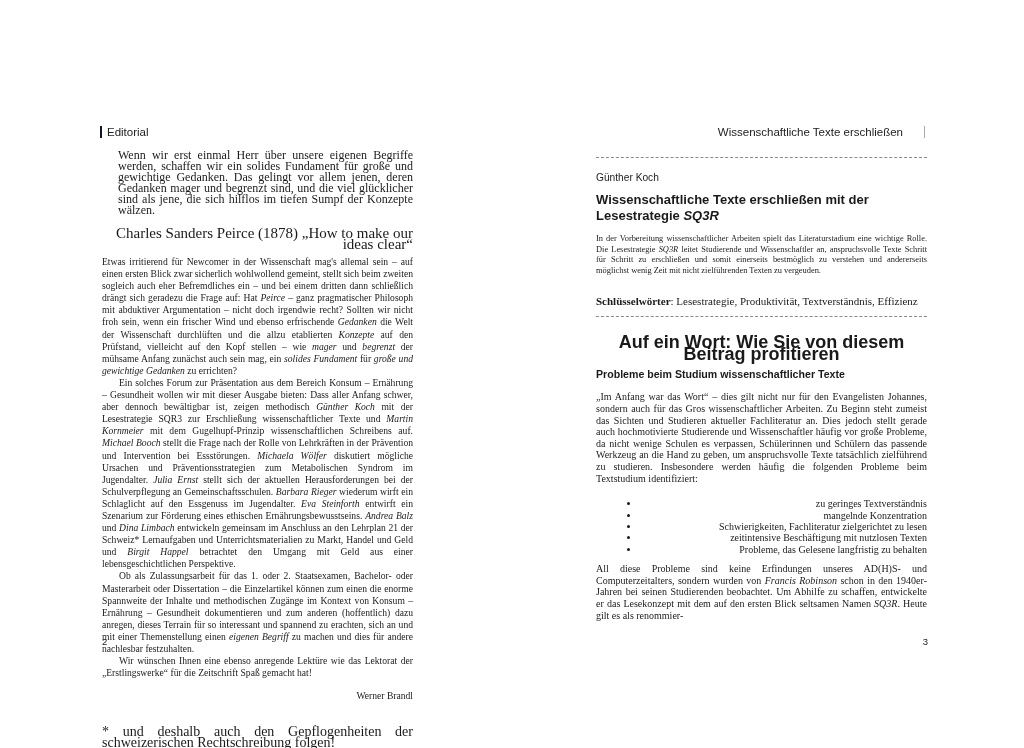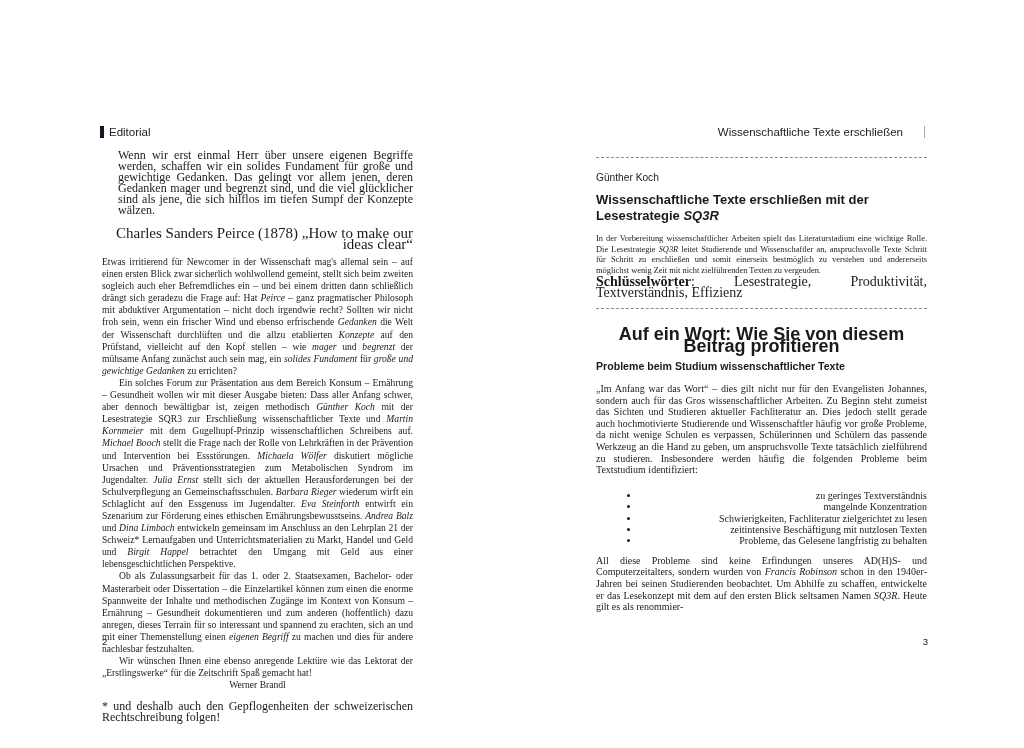--- a/index.html
+++ b/index.html
@@ -8,44 +8,44 @@
     font-family: "Liberation Serif", serif; color: #1a1a1a;
   }
   .page { position: absolute; top: 0; height: 748px; }
   .page-left { left: 0; width: 512px; }
   .page-right { left: 512px; width: 512px; }
 
   .running-head {
     position: absolute; top: 126px; font-family: "Liberation Sans", sans-serif;
     font-size: 11.5px; color: #222;
   }
-  .page-left .running-head { left: 100px; padding-left: 5px; border-left: 4px solid #0f172a; }
+  .page-left .running-head { left: 100px; padding-left: 5px; border-left: 2px solid #0f172a; }
   .page-right .running-head { right: 99px; padding-right: 21px; border-right: 1px solid #aaa; }
 
   .text-col { position: absolute; font-size: 9.6px; line-height: 12.1px; text-align: justify; }
   .page-left .text-col { left: 102px; width: 311px; top: 150px; }
   .page-right .text-col { left: 84px; width: 331px; top: 157px; }
 
   .motto { margin: 0 0 12px 16px; font-size: 12px; line-height: 11px; text-align: justify; }
   .motto-source { text-align: right; font-size: 15px; margin: 6px 0 6px 0; line-height: 11px; }
   .para { margin: 0; }
   .indent { text-indent: 17px; }
-  .sig { text-align: center; margin-top: 0; }
-  .footnote { font-size: 12px; margin-top: 10px; line-height: 11px; }
+  .sig { text-align: right; margin-top: 11px; }
+  .footnote { font-size: 14px; margin-top: 24px; line-height: 11px; }
   .page-num {
     position: absolute; top: 636px; font-family: "Liberation Sans", sans-serif; font-size: 9.5px; color:#222;
   }
   .page-left .page-num { left: 102px; }
   .page-right .page-num { right: 96px; }
 
   .dash-rule { border: 0; border-top: 1px dashed #8a8a8a; height: 0; margin: 0; }
   .author { font-family: "Liberation Sans", sans-serif; font-size: 10.2px; margin: 14px 0 8px 0; color:#222;}
   .article-title { font-family: "Liberation Sans", sans-serif; font-weight: bold; font-size: 13px; line-height: 16px; margin: 0 0 10px 0; text-align:left;}
   .abstract { font-size: 8.4px; line-height: 10.6px; margin: 0; }
-  .keywords { font-size: 14px; line-height: 10.6px; margin: 1px 0 9px 0; }
+  .keywords { font-size: 11px; line-height: 10.6px; margin: 20px 0 9px 0; }
   .h1 { font-family: "Liberation Sans", sans-serif; font-weight: bold; font-size: 18px; margin: 19px 0 8px 0; text-align:center;}
   .h2 { font-family: "Liberation Sans", sans-serif; font-weight: bold; font-size: 10.6px; margin: 0 0 11px 0; text-align:left;}
   .body-r { font-size: 10px; line-height: 11.6px; margin: 0; }
   ul.problems { margin: 14px 0 8px 0; padding-left: 44px; font-size: 10px; line-height: 11.4px; text-align:right; }
   ul.problems li { list-style: disc; padding-left: 8px; }
   i { font-style: italic; }
 </style>
 </head>
 <body>
 

